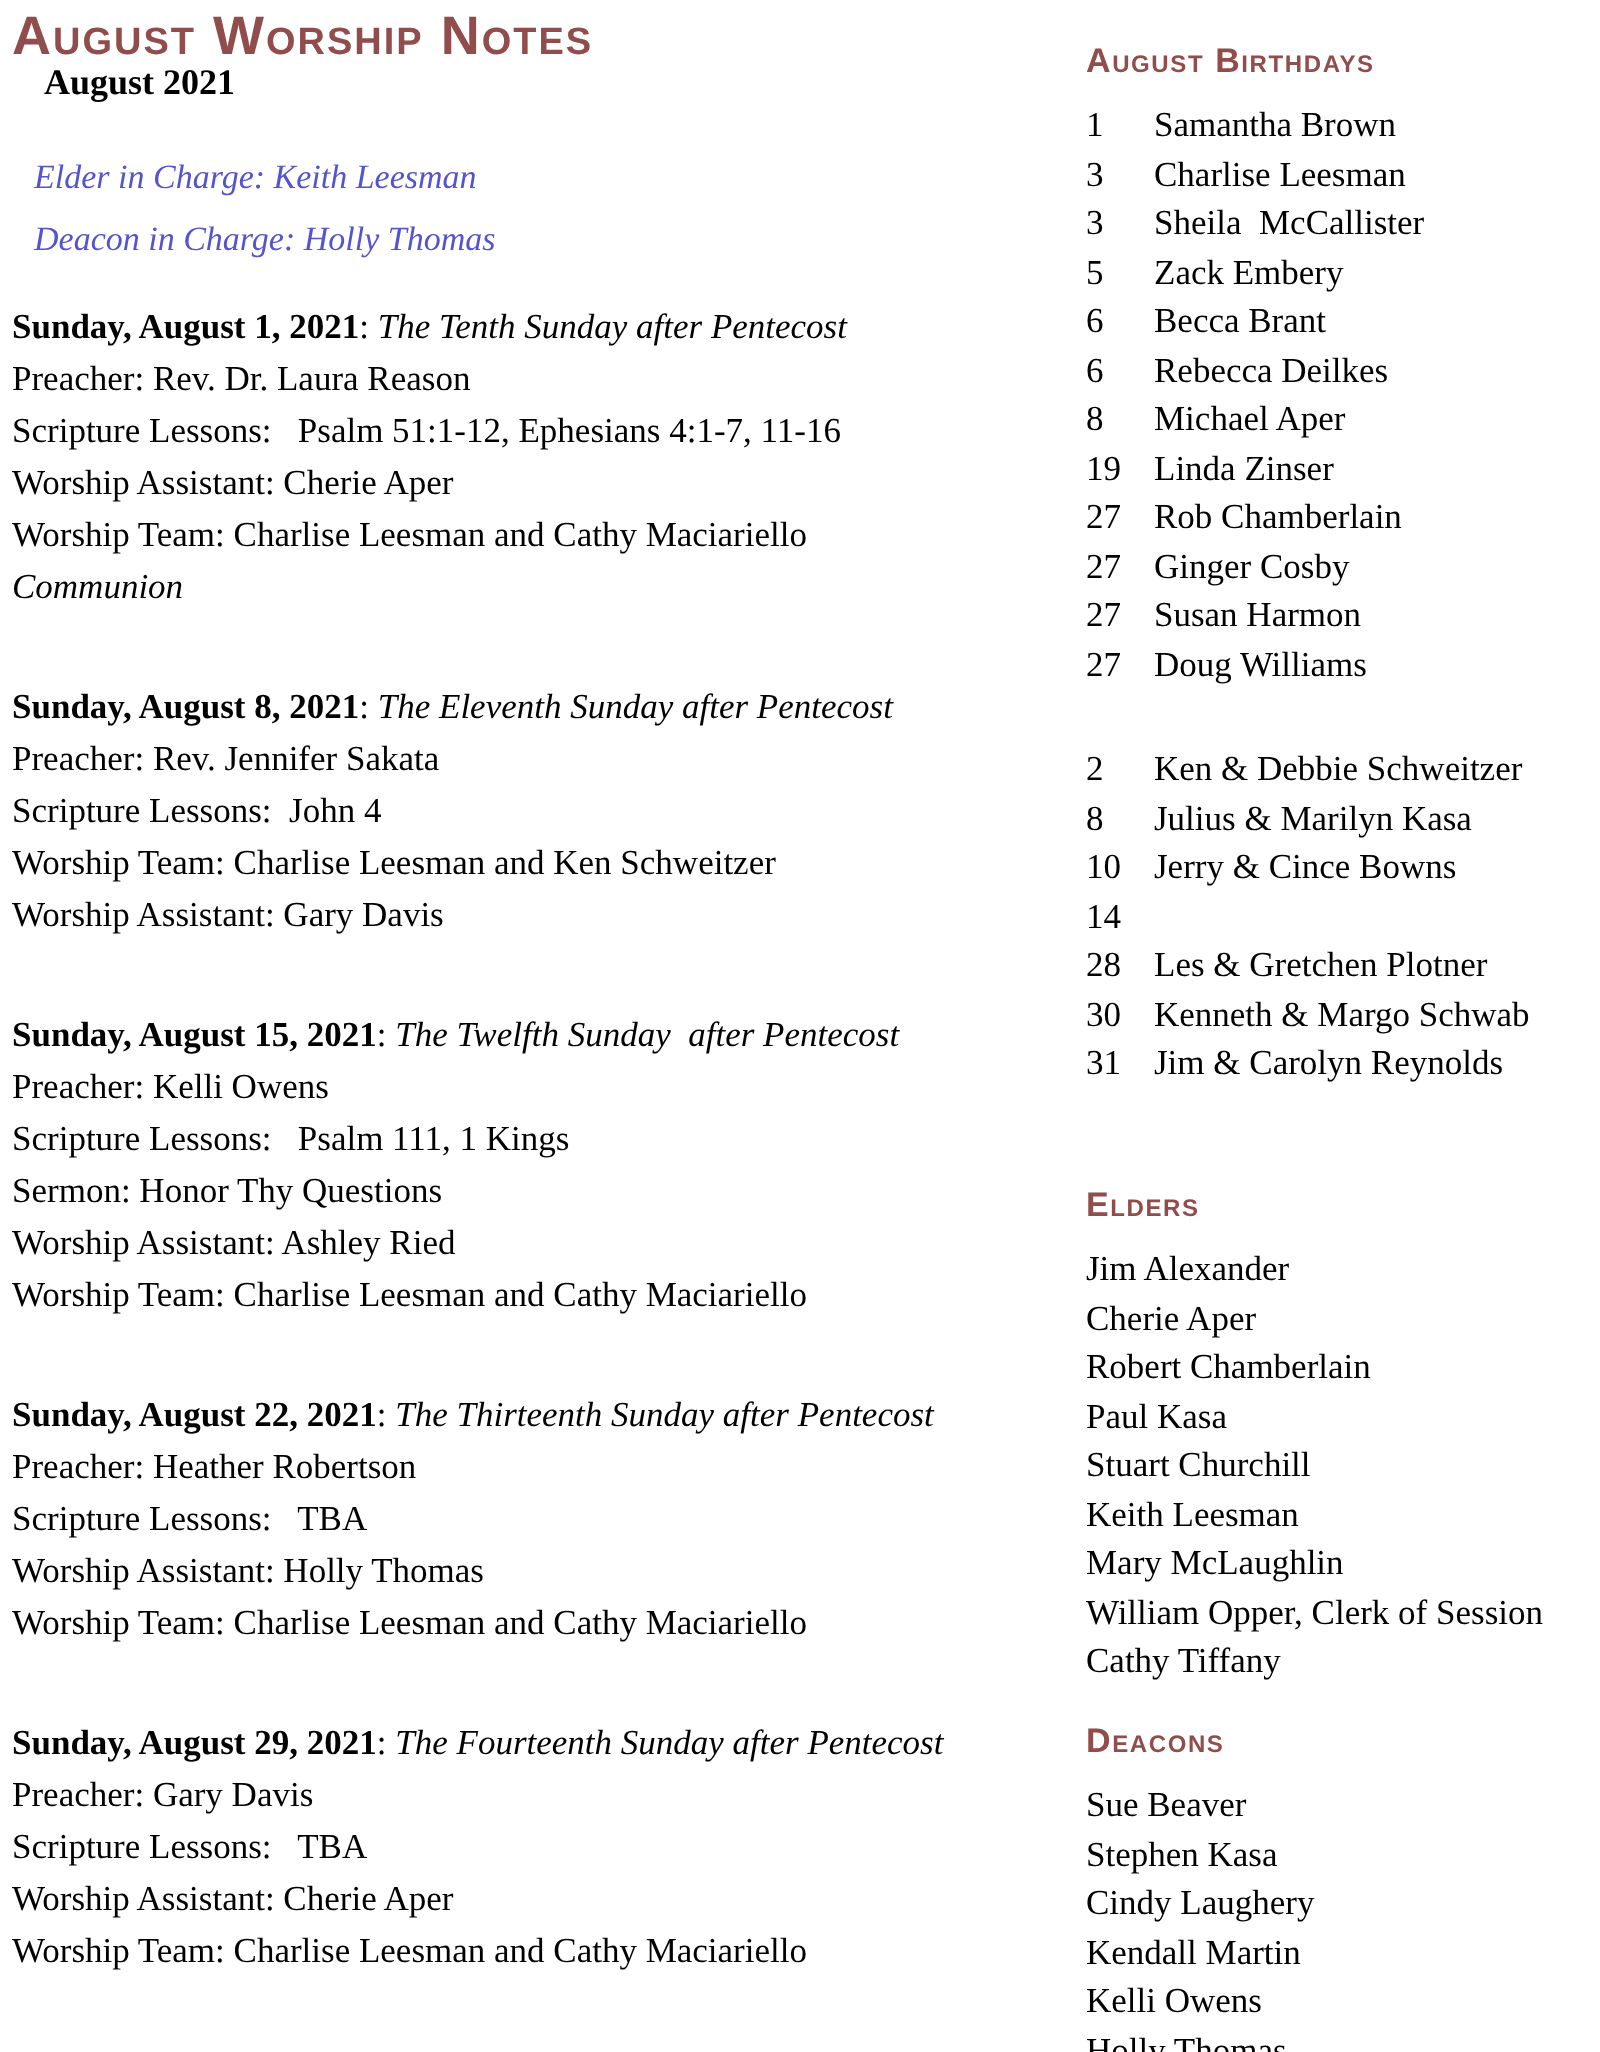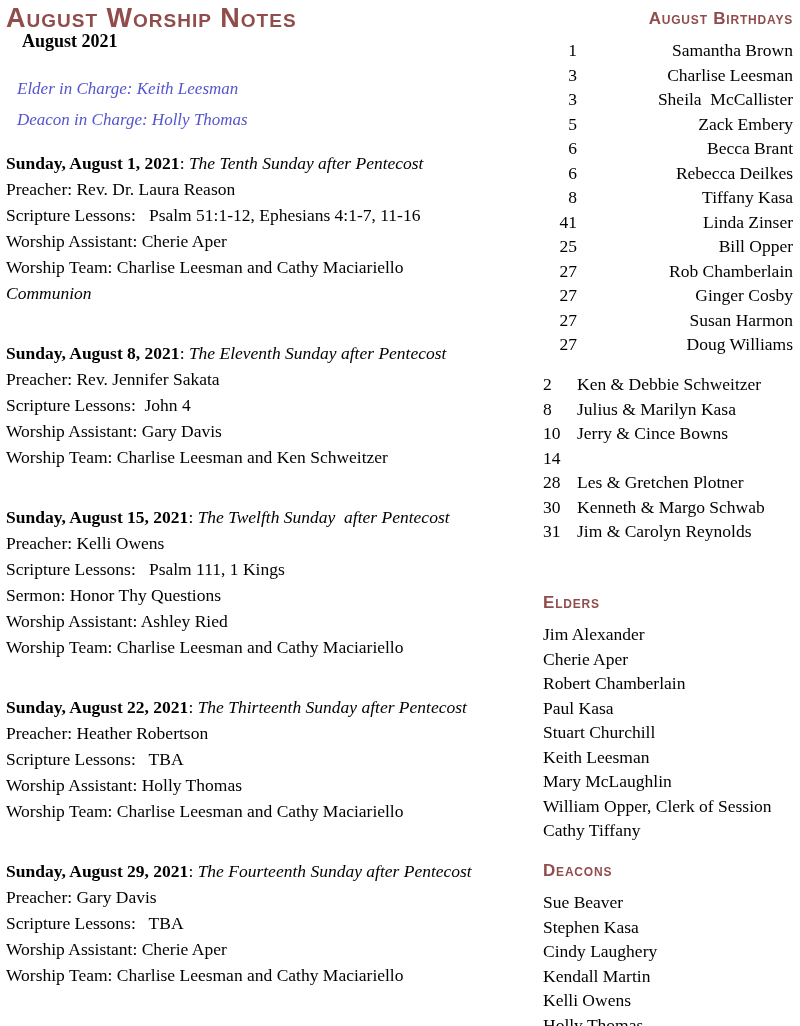--- a/index.html
+++ b/index.html
@@ -75,21 +75,21 @@
     margin: 0;
     font-size: 17.5px;
     line-height: 26px;
     white-space: pre-wrap;
   }
   .b { font-weight: 700; }
   .i { font-style: italic; }
 
   
   .r-section { position: absolute; left: 0; width: 250px; }
-  #birthdays      { top: 8px; text-align: right;   }
+  #birthdays      { top: 20px;   }
   #anniversaries  { top: 372px; }
   #elders         { top: 592px; }
   #deacons        { top: 860px; }
 
   .row {
     display: flex;
     font-size: 17.5px;
     line-height: 24.5px;
     white-space: pre-wrap;
   }
@@ -122,22 +122,22 @@
     <p>Scripture Lessons:   Psalm 51:1-12, Ephesians 4:1-7, 11-16</p>
     <p>Worship Assistant: Cherie Aper</p>
     <p>Worship Team: Charlise Leesman and Cathy Maciariello</p>
     <p class="i">Communion</p>
   </div>
 
   <div class="service">
     <p><span class="b">Sunday, August 8, 2021</span><span>: </span><span class="i">The Eleventh Sunday after Pentecost</span></p>
     <p>Preacher: Rev. Jennifer Sakata</p>
     <p>Scripture Lessons:  John 4</p>
+    <p>Worship Team: Charlise Leesman and Ken Schweitzer</p>
     <p>Worship Assistant: Gary Davis</p>
-    <p>Worship Team: Charlise Leesman and Ken Schweitzer</p>
   </div>
 
   <div class="service">
     <p><span class="b">Sunday, August 15, 2021</span><span>: </span><span class="i">The Twelfth Sunday  after Pentecost</span></p>
     <p>Preacher: Kelli Owens</p>
     <p>Scripture Lessons:   Psalm 111, 1 Kings</p>
     <p>Sermon: Honor Thy Questions</p>
     <p>Worship Assistant: Ashley Ried</p>
     <p>Worship Team: Charlise Leesman and Cathy Maciariello</p>
   </div>
@@ -163,23 +163,22 @@
 <div class="right-col">
 
   <div class="r-section" id="birthdays">
     <h2 class="section-heading">August Birthdays</h2>
     <div class="row"><span class="day">1</span><span class="nm">Samantha Brown</span></div>
     <div class="row"><span class="day">3</span><span class="nm">Charlise Leesman</span></div>
     <div class="row"><span class="day">3</span><span class="nm">Sheila  McCallister</span></div>
     <div class="row"><span class="day">5</span><span class="nm">Zack Embery</span></div>
     <div class="row"><span class="day">6</span><span class="nm">Becca Brant</span></div>
     <div class="row"><span class="day">6</span><span class="nm">Rebecca Deilkes</span></div>
-    <div class="row"><span class="day">8</span><span class="nm">Tiffany Kasa</span></div>
-    <div class="row"><span class="day">41</span><span class="nm">Linda Zinser</span></div>
-    <div class="row"><span class="day">25</span><span class="nm">Bill Opper</span></div>
+    <div class="row"><span class="day">8</span><span class="nm">Michael Aper</span></div>
+    <div class="row"><span class="day">19</span><span class="nm">Linda Zinser</span></div>
     <div class="row"><span class="day">27</span><span class="nm">Rob Chamberlain</span></div>
     <div class="row"><span class="day">27</span><span class="nm">Ginger Cosby</span></div>
     <div class="row"><span class="day">27</span><span class="nm">Susan Harmon</span></div>
     <div class="row"><span class="day">27</span><span class="nm">Doug Williams</span></div>
   </div>
 
   <div class="r-section" id="anniversaries">
     <div class="row"><span class="day">2</span><span class="nm">Ken &amp; Debbie Schweitzer</span></div>
     <div class="row"><span class="day">8</span><span class="nm">Julius &amp; Marilyn Kasa</span></div>
     <div class="row"><span class="day">10</span><span class="nm">Jerry &amp; Cince Bowns</span></div>

